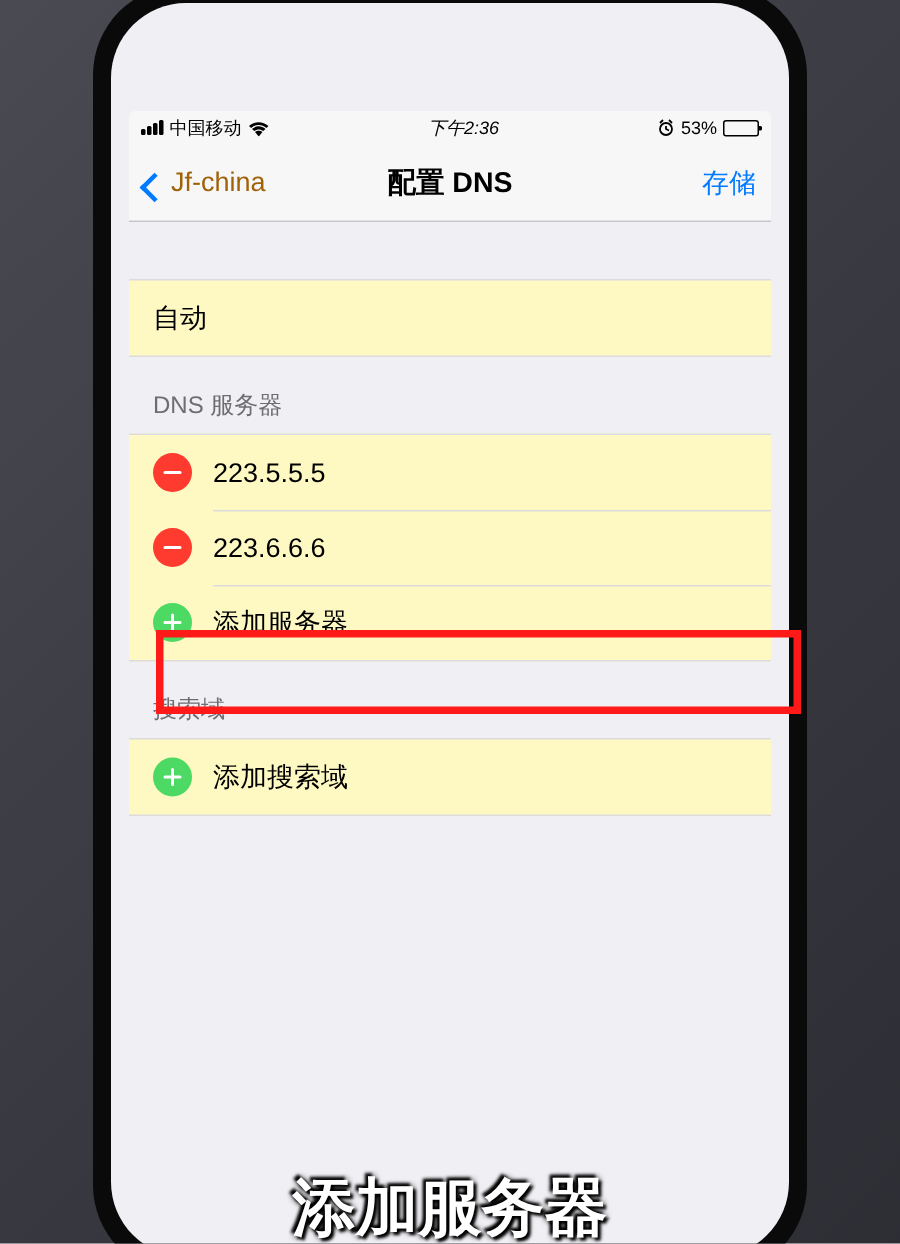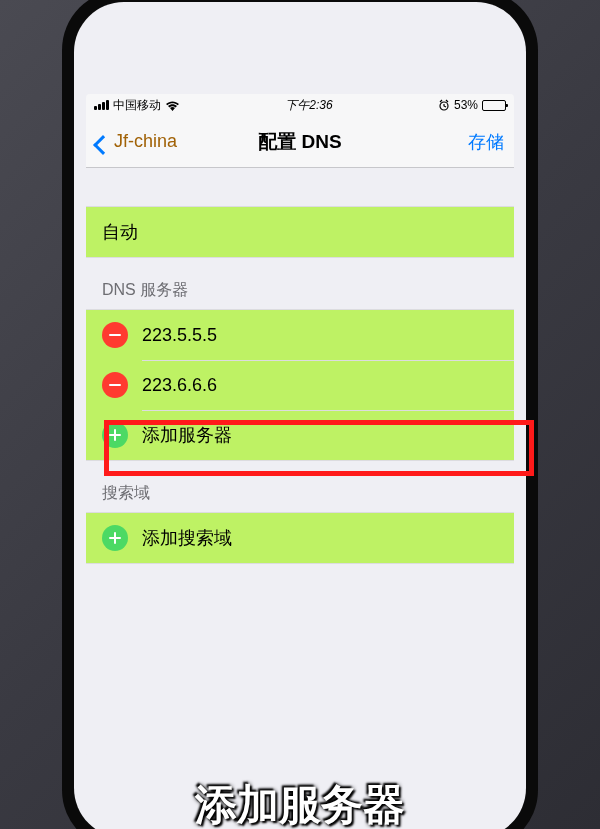--- a/index.html
+++ b/index.html
@@ -28,21 +28,21 @@
   }
   .camera {
     position: absolute; top: 20px; left: 140px;
     width: 14px; height: 14px; background: #1a1a1a; border-radius: 50%;
   }
   .screen {
     position: absolute; top: 72px; left: 12px; right: 12px; bottom: 80px;
     background: #efeff4;
     border-radius: 4px;
     overflow: hidden;
-    display: flex; flex-direction: column; margin-top: 20px;
+    display: flex; flex-direction: column;
   }
   .status-bar {
     height: 22px;
     background: #f7f7f8;
     display: flex; align-items: center; justify-content: space-between;
     padding: 0 8px; font-size: 12px; color: #000;
   }
   .status-left, .status-right { display: flex; align-items: center; gap: 4px; }
   .status-center { font-weight: 500; font-style: italic; }
   .signal-bars { display: inline-flex; align-items: flex-end; gap: 1px; }
@@ -65,21 +65,21 @@
     display: flex; align-items: center; justify-content: space-between;
     padding: 0 10px; position: relative;
   }
   .nav-back { display: flex; align-items: flex-end; color: #a16207; font-size: 18px; cursor: pointer; }
   .chevron-left { width: 14px; height: 14px; border-left: 3px solid #007aff; border-bottom: 3px solid #007aff; transform: rotate(45deg); margin-right: 4px; }
   .nav-title { font-size: 19px; font-weight: 600; color: #000; position: absolute; left: 50%; transform: translateX(-50%); }
   .nav-save { color: #007aff; font-size: 18px; cursor: pointer; }
 
   .content { flex: 1; background: #efeff4; overflow-y: auto; }
   .spacer-top { height: 38px; }
-  .group { background: #bef264; border-top: 1px solid #dcdcdf; border-bottom: 1px solid #dcdcdf; }
+  .group { background: #fef9c3; border-top: 1px solid #dcdcdf; border-bottom: 1px solid #dcdcdf; }
   .cell {
     min-height: 50px; padding: 0 16px;
     display: flex; align-items: center;
     font-size: 18px; color: #000;
     position: relative;
   }
   .cell + .cell::before {
     content: ''; position: absolute; left: 16px; right: 0; top: 0;
     height: 1px; background: #dcdcdf;
   }

